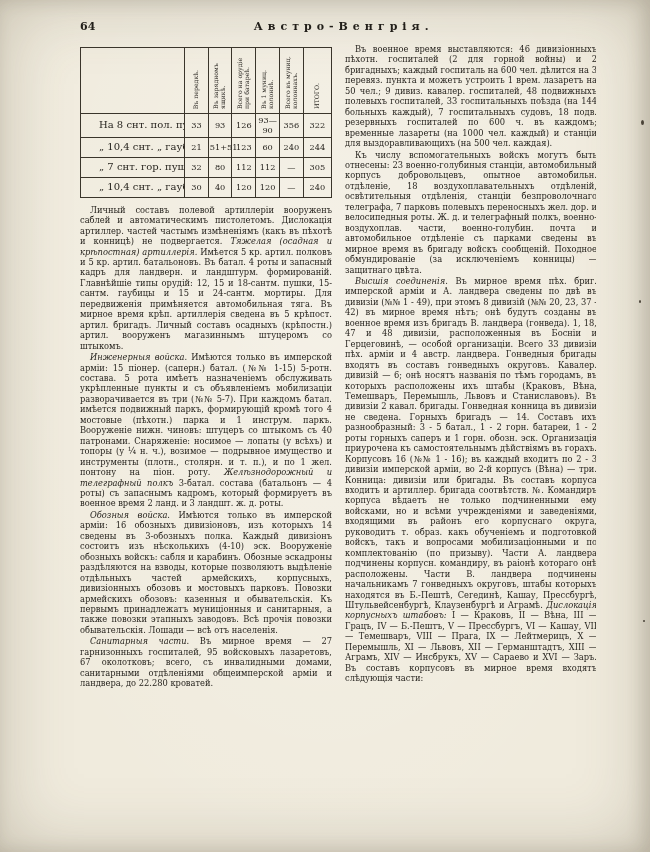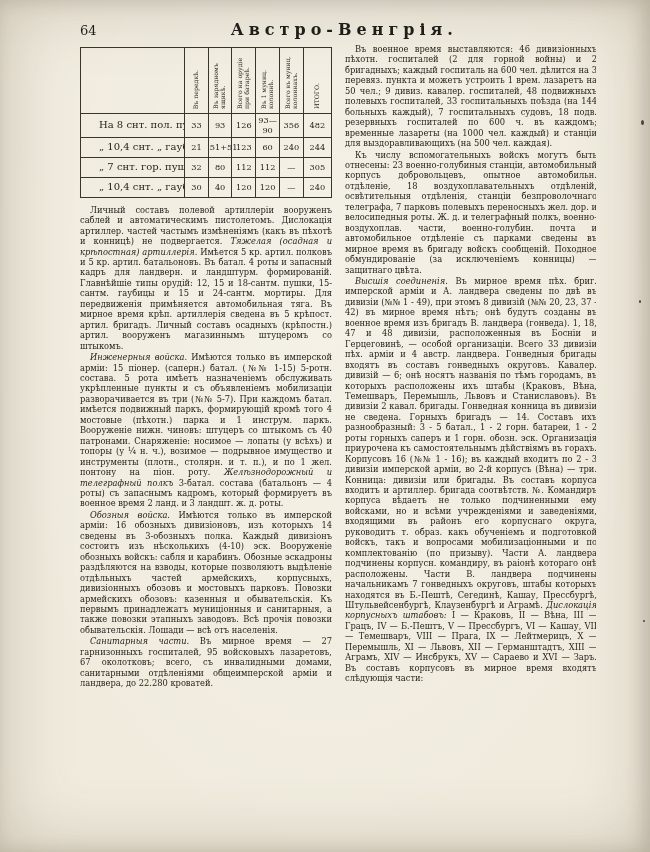--- a/index.html
+++ b/index.html
@@ -12,24 +12,24 @@
       #f0ebdd;
     box-shadow: inset 0 0 70px rgba(95,82,58,0.28), inset -6px 0 18px rgba(60,50,35,0.18);
     overflow:hidden;
     font-family:"DejaVu Serif", serif;
     color:#211e19;
   }
   .page-header{
     position:absolute;top:20px;left:80px;right:58px;
     display:flex;align-items:baseline;
   }
-  .page-number{font-size:13px;}
+  .page-number{font-size:11px;font-weight:bold;}
   .page-title{
     flex:1;text-align:center;
-    font-weight:bold;font-size:16px;letter-spacing:5px;
+    font-weight:bold;font-size:11px;letter-spacing:5px;
   }
   .columns{
     position:absolute;top:44px;left:80px;right:54px;bottom:8px;
     display:flex;gap:13px;overflow:hidden;
   }
   .col{
     width:252px;flex:0 0 252px;
     font-size:8.3px;line-height:1.26;
     text-align:justify;
   }
@@ -120,21 +120,21 @@
           </tr>
         </thead>
         <tbody>
           <tr>
             <td class="lbl">На 8 снт. пол. пуш.</td>
             <td class="num">33</td>
             <td class="num">93</td>
             <td class="num">126</td>
             <td class="num">93—90</td>
             <td class="num">356</td>
-            <td class="num">482</td>
+            <td class="num">322</td>
           </tr>
           <tr>
             <td class="lbl">„ 10,4 снт. „  гауб.</td>
             <td class="num">21</td>
             <td class="num">51+51</td>
             <td class="num">123</td>
             <td class="num">60</td>
             <td class="num">240</td>
             <td class="num">244</td>
           </tr>

